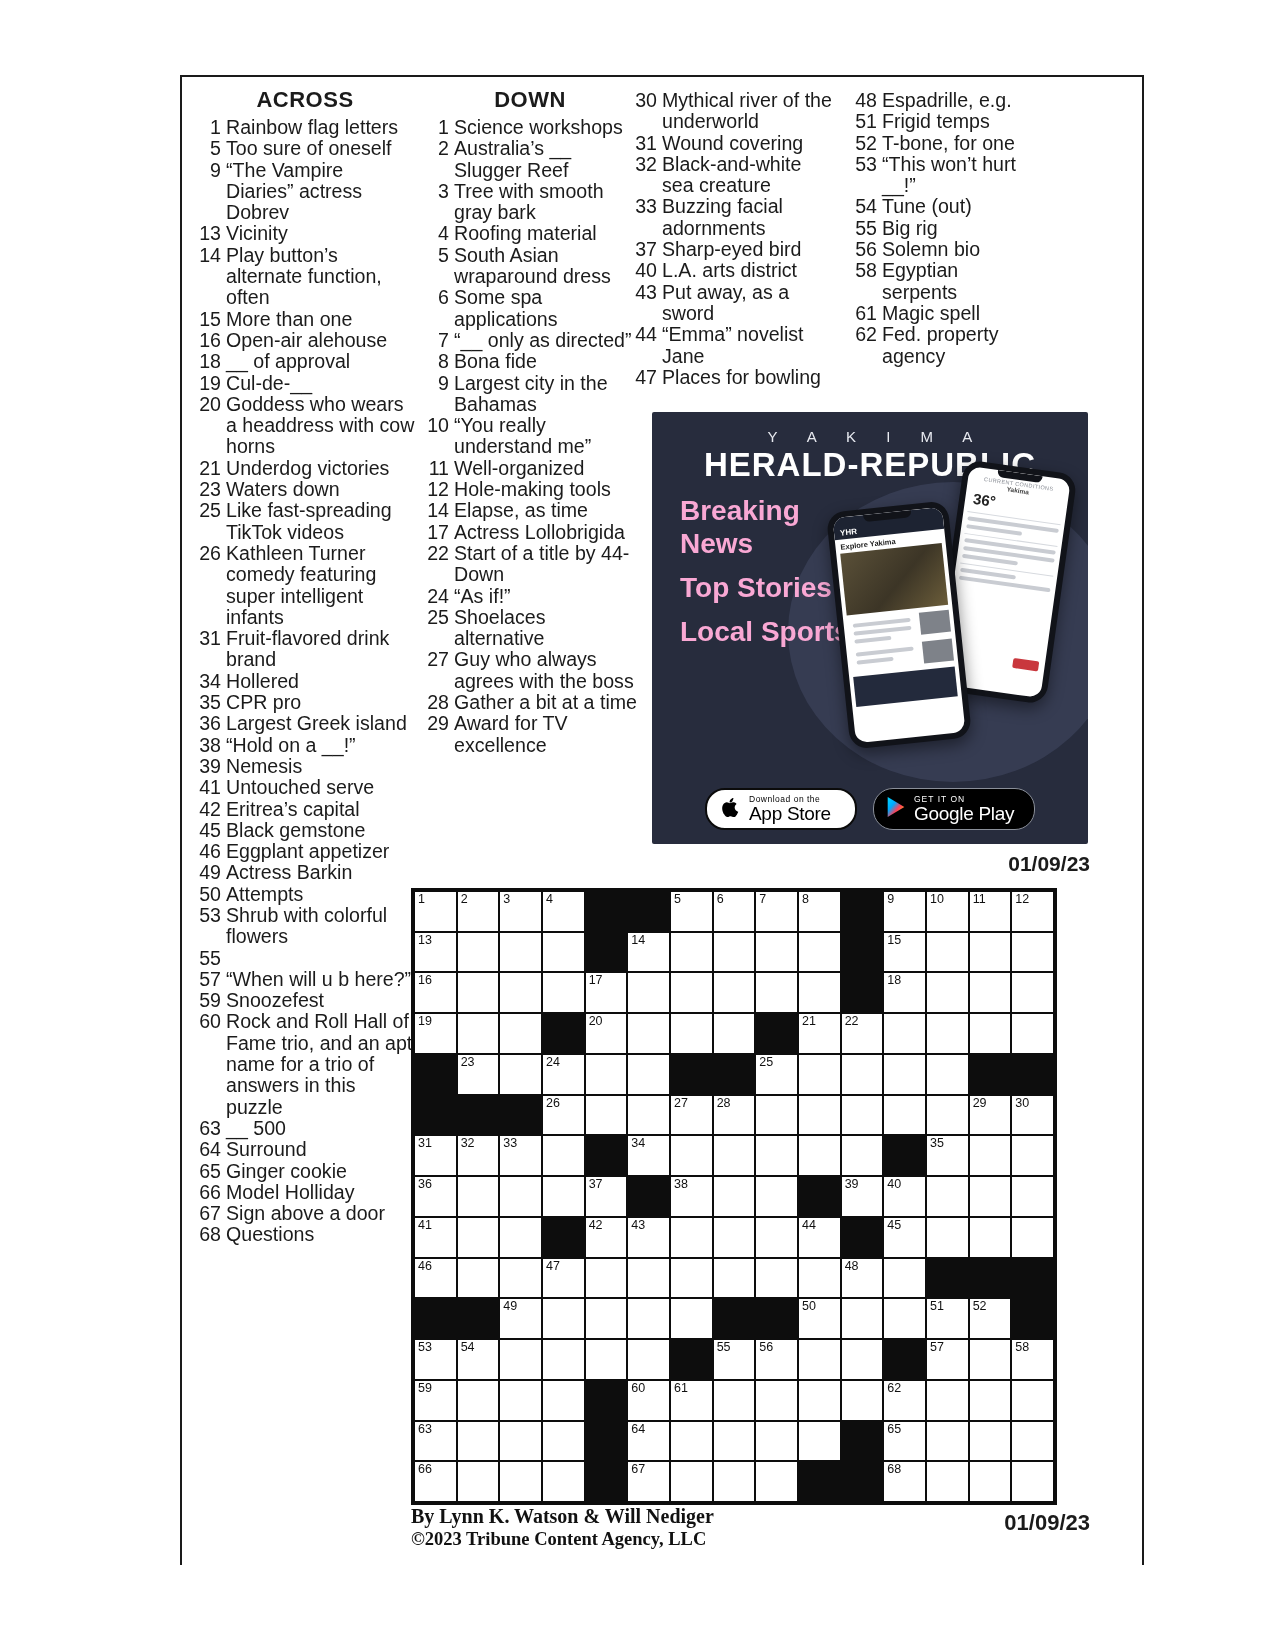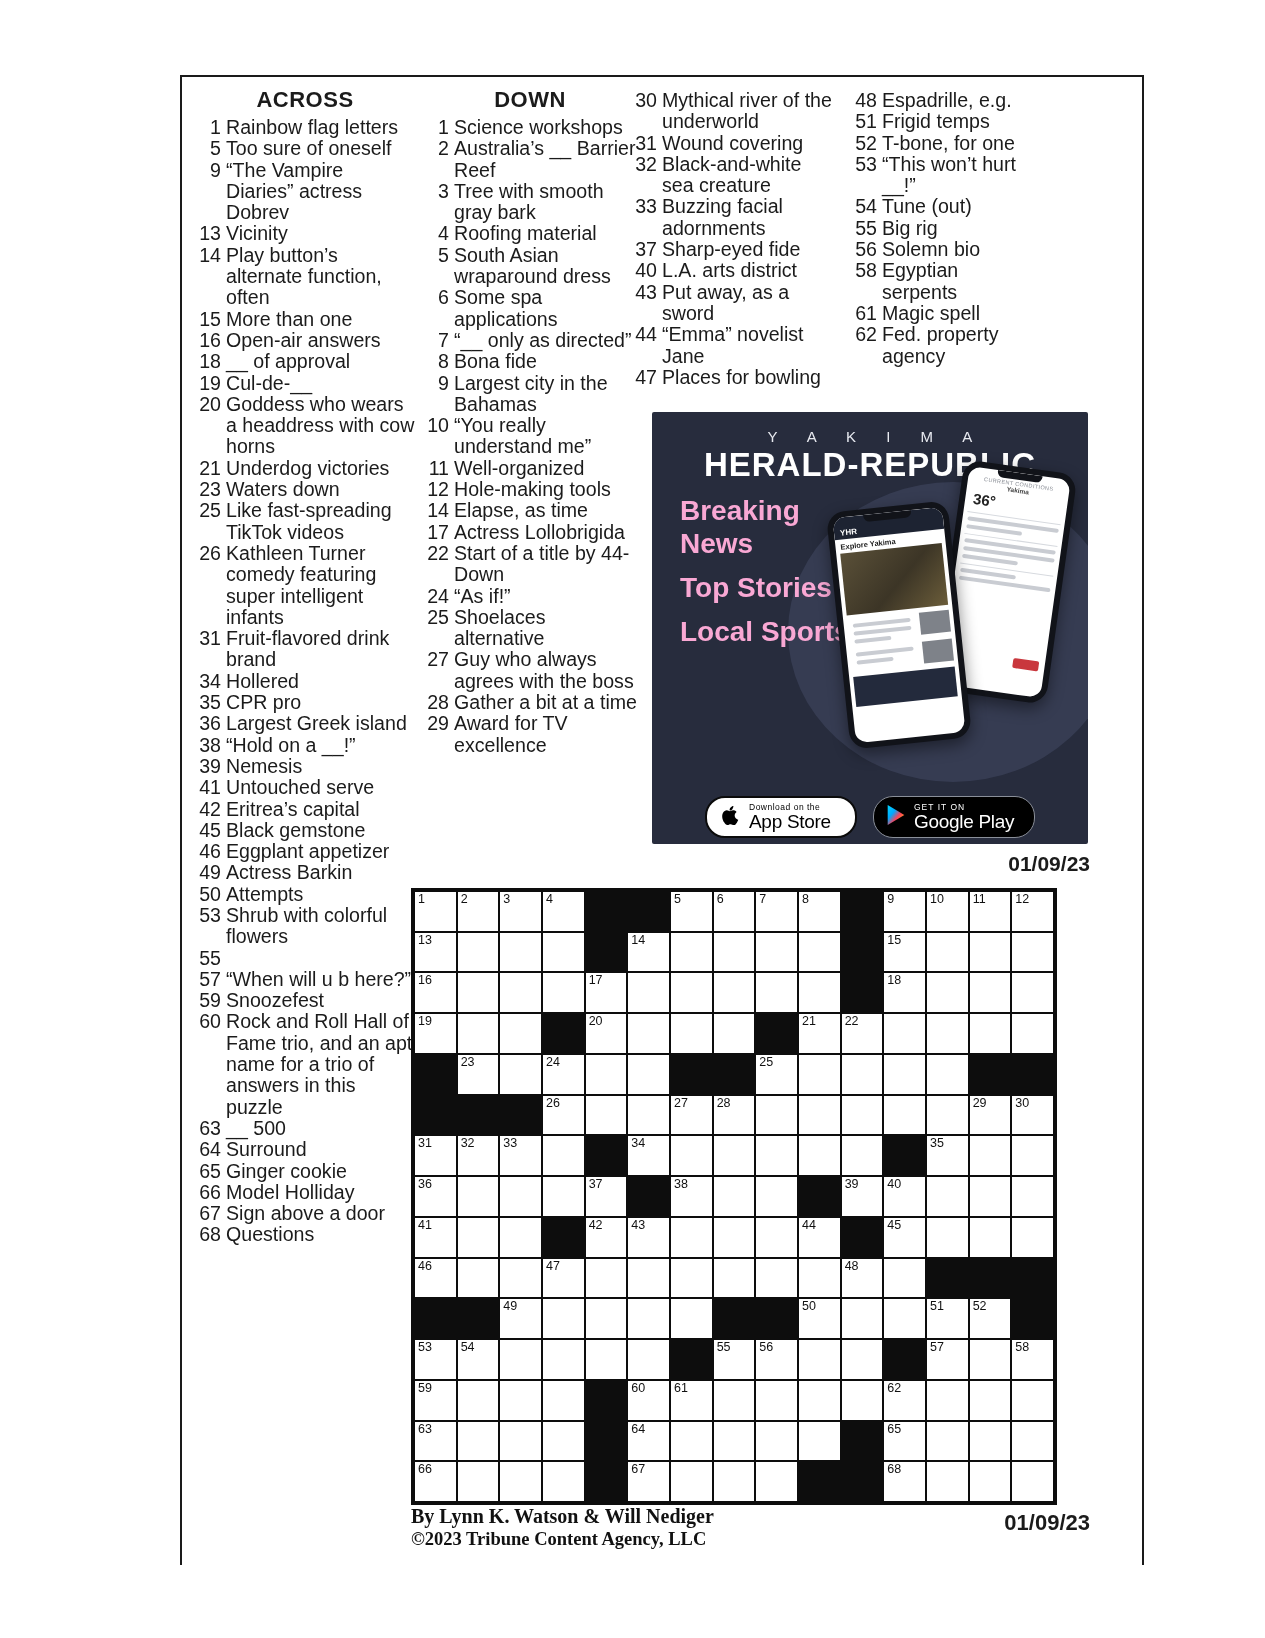--- a/index.html
+++ b/index.html
@@ -23,21 +23,21 @@
   .ad-city{position:absolute;top:16px;left:0;right:0;text-align:center;font-size:15px;
            letter-spacing:13px;padding-left:13px;color:#e8eaf0;}
   .ad-name{position:absolute;top:34px;left:0;right:0;text-align:center;font-size:33px;
            font-weight:bold;letter-spacing:1px;color:#fff;}
   .ad-ellipse{position:absolute;right:-30px;top:70px;width:330px;height:300px;border-radius:50%;
               background:rgba(110,120,160,0.22);}
   .ad-features{position:absolute;left:28px;top:82px;width:175px;}
   .feature{font-size:28px;font-weight:bold;line-height:33px;color:#f9a8d4;margin-bottom:11px;}
   .ad-cta{position:absolute;left:0;right:0;top:330px;text-align:center;font-size:27px;font-weight:bold;}
   .badges{position:absolute;left:0;right:0;top:376px;display:flex;justify-content:center;gap:16px;}
-  .badge{height:42px;border-radius:20px;display:flex;align-items:center;padding:0 12px;box-sizing:border-box;margin-top:8px;}
+  .badge{height:42px;border-radius:20px;display:flex;align-items:center;padding:0 12px;box-sizing:border-box;}
   .badge-apple{background:#fff;color:#000;border:2px solid #0b0b0b;width:152px;}
   .badge-google{background:#000;color:#fff;border:1px solid #8a8f99;width:162px;}
   .badge .txt{display:flex;flex-direction:column;justify-content:center;margin-left:8px;}
   .badge .l1{font-size:8.5px;letter-spacing:.5px;line-height:10px;}
   .badge .l2{font-size:19px;font-weight:normal;line-height:20px;letter-spacing:-.3px;}
   .badge-google .l1{letter-spacing:1px;}
   
   .phones{position:absolute;right:12px;top:52px;width:250px;height:270px;}
   .phone{position:absolute;background:#111319;border-radius:18px;padding:6px;box-sizing:border-box;
          box-shadow:0 6px 16px rgba(0,0,0,.45);}
@@ -105,21 +105,21 @@
           <div class="clue">
             <span class="cnum">14</span>
             <span class="ctxt">Play button’s alternate function, often</span>
           </div>
           <div class="clue">
             <span class="cnum">15</span>
             <span class="ctxt">More than one</span>
           </div>
           <div class="clue">
             <span class="cnum">16</span>
-            <span class="ctxt">Open-air answers</span>
+            <span class="ctxt">Open-air alehouse</span>
           </div>
           <div class="clue">
             <span class="cnum">18</span>
             <span class="ctxt">__ of approval</span>
           </div>
           <div class="clue">
             <span class="cnum">19</span>
             <span class="ctxt">Cul-de-__</span>
           </div>
           <div class="clue">
@@ -238,21 +238,21 @@
 
     <div class="col col2">
       <div class="clue-header">DOWN</div>
       <div id="down-list-1">
           <div class="clue">
             <span class="cnum">1</span>
             <span class="ctxt">Science workshops</span>
           </div>
           <div class="clue">
             <span class="cnum">2</span>
-            <span class="ctxt">Australia’s __ Barrier Reef</span>
+            <span class="ctxt">Australia’s __ Slugger Reef</span>
           </div>
           <div class="clue">
             <span class="cnum">3</span>
             <span class="ctxt">Tree with smooth gray bark</span>
           </div>
           <div class="clue">
             <span class="cnum">4</span>
             <span class="ctxt">Roofing material</span>
           </div>
           <div class="clue">
@@ -335,21 +335,21 @@
           <div class="clue">
             <span class="cnum">32</span>
             <span class="ctxt">Black-and-white sea creature</span>
           </div>
           <div class="clue">
             <span class="cnum">33</span>
             <span class="ctxt">Buzzing facial adornments</span>
           </div>
           <div class="clue">
             <span class="cnum">37</span>
-            <span class="ctxt">Sharp-eyed fide</span>
+            <span class="ctxt">Sharp-eyed bird</span>
           </div>
           <div class="clue">
             <span class="cnum">40</span>
             <span class="ctxt">L.A. arts district</span>
           </div>
           <div class="clue">
             <span class="cnum">43</span>
             <span class="ctxt">Put away, as a sword</span>
           </div>
           <div class="clue">

